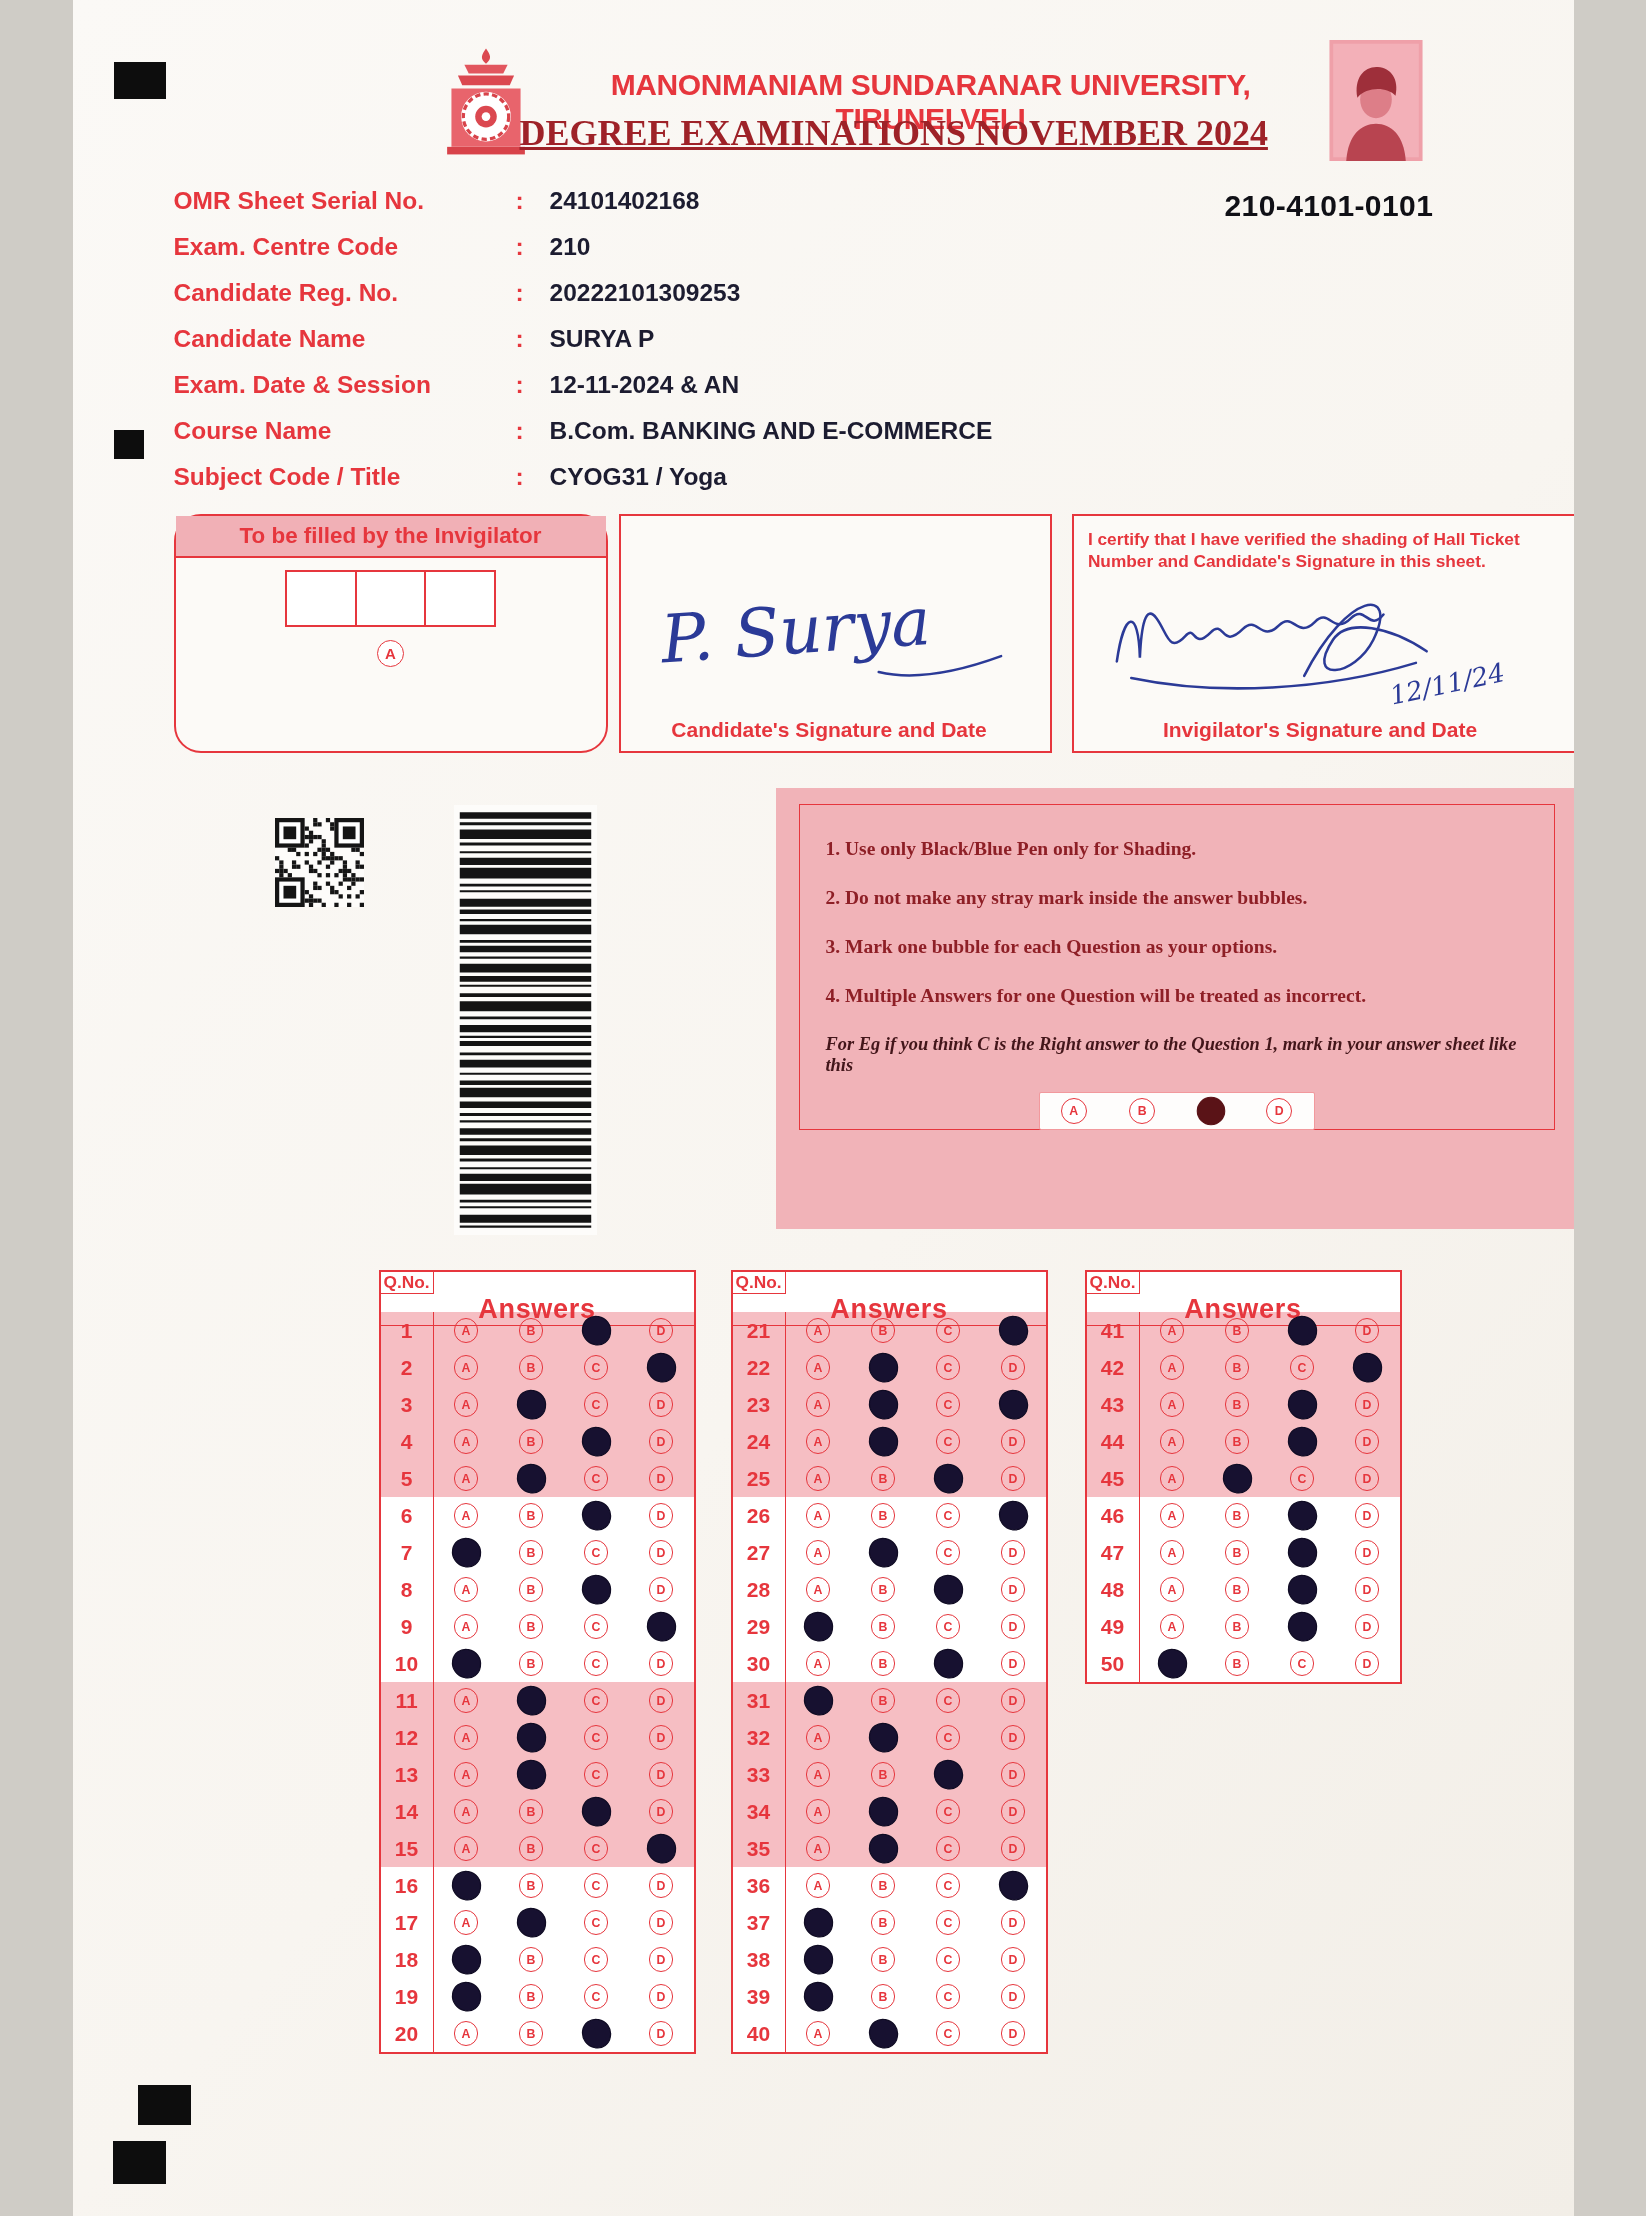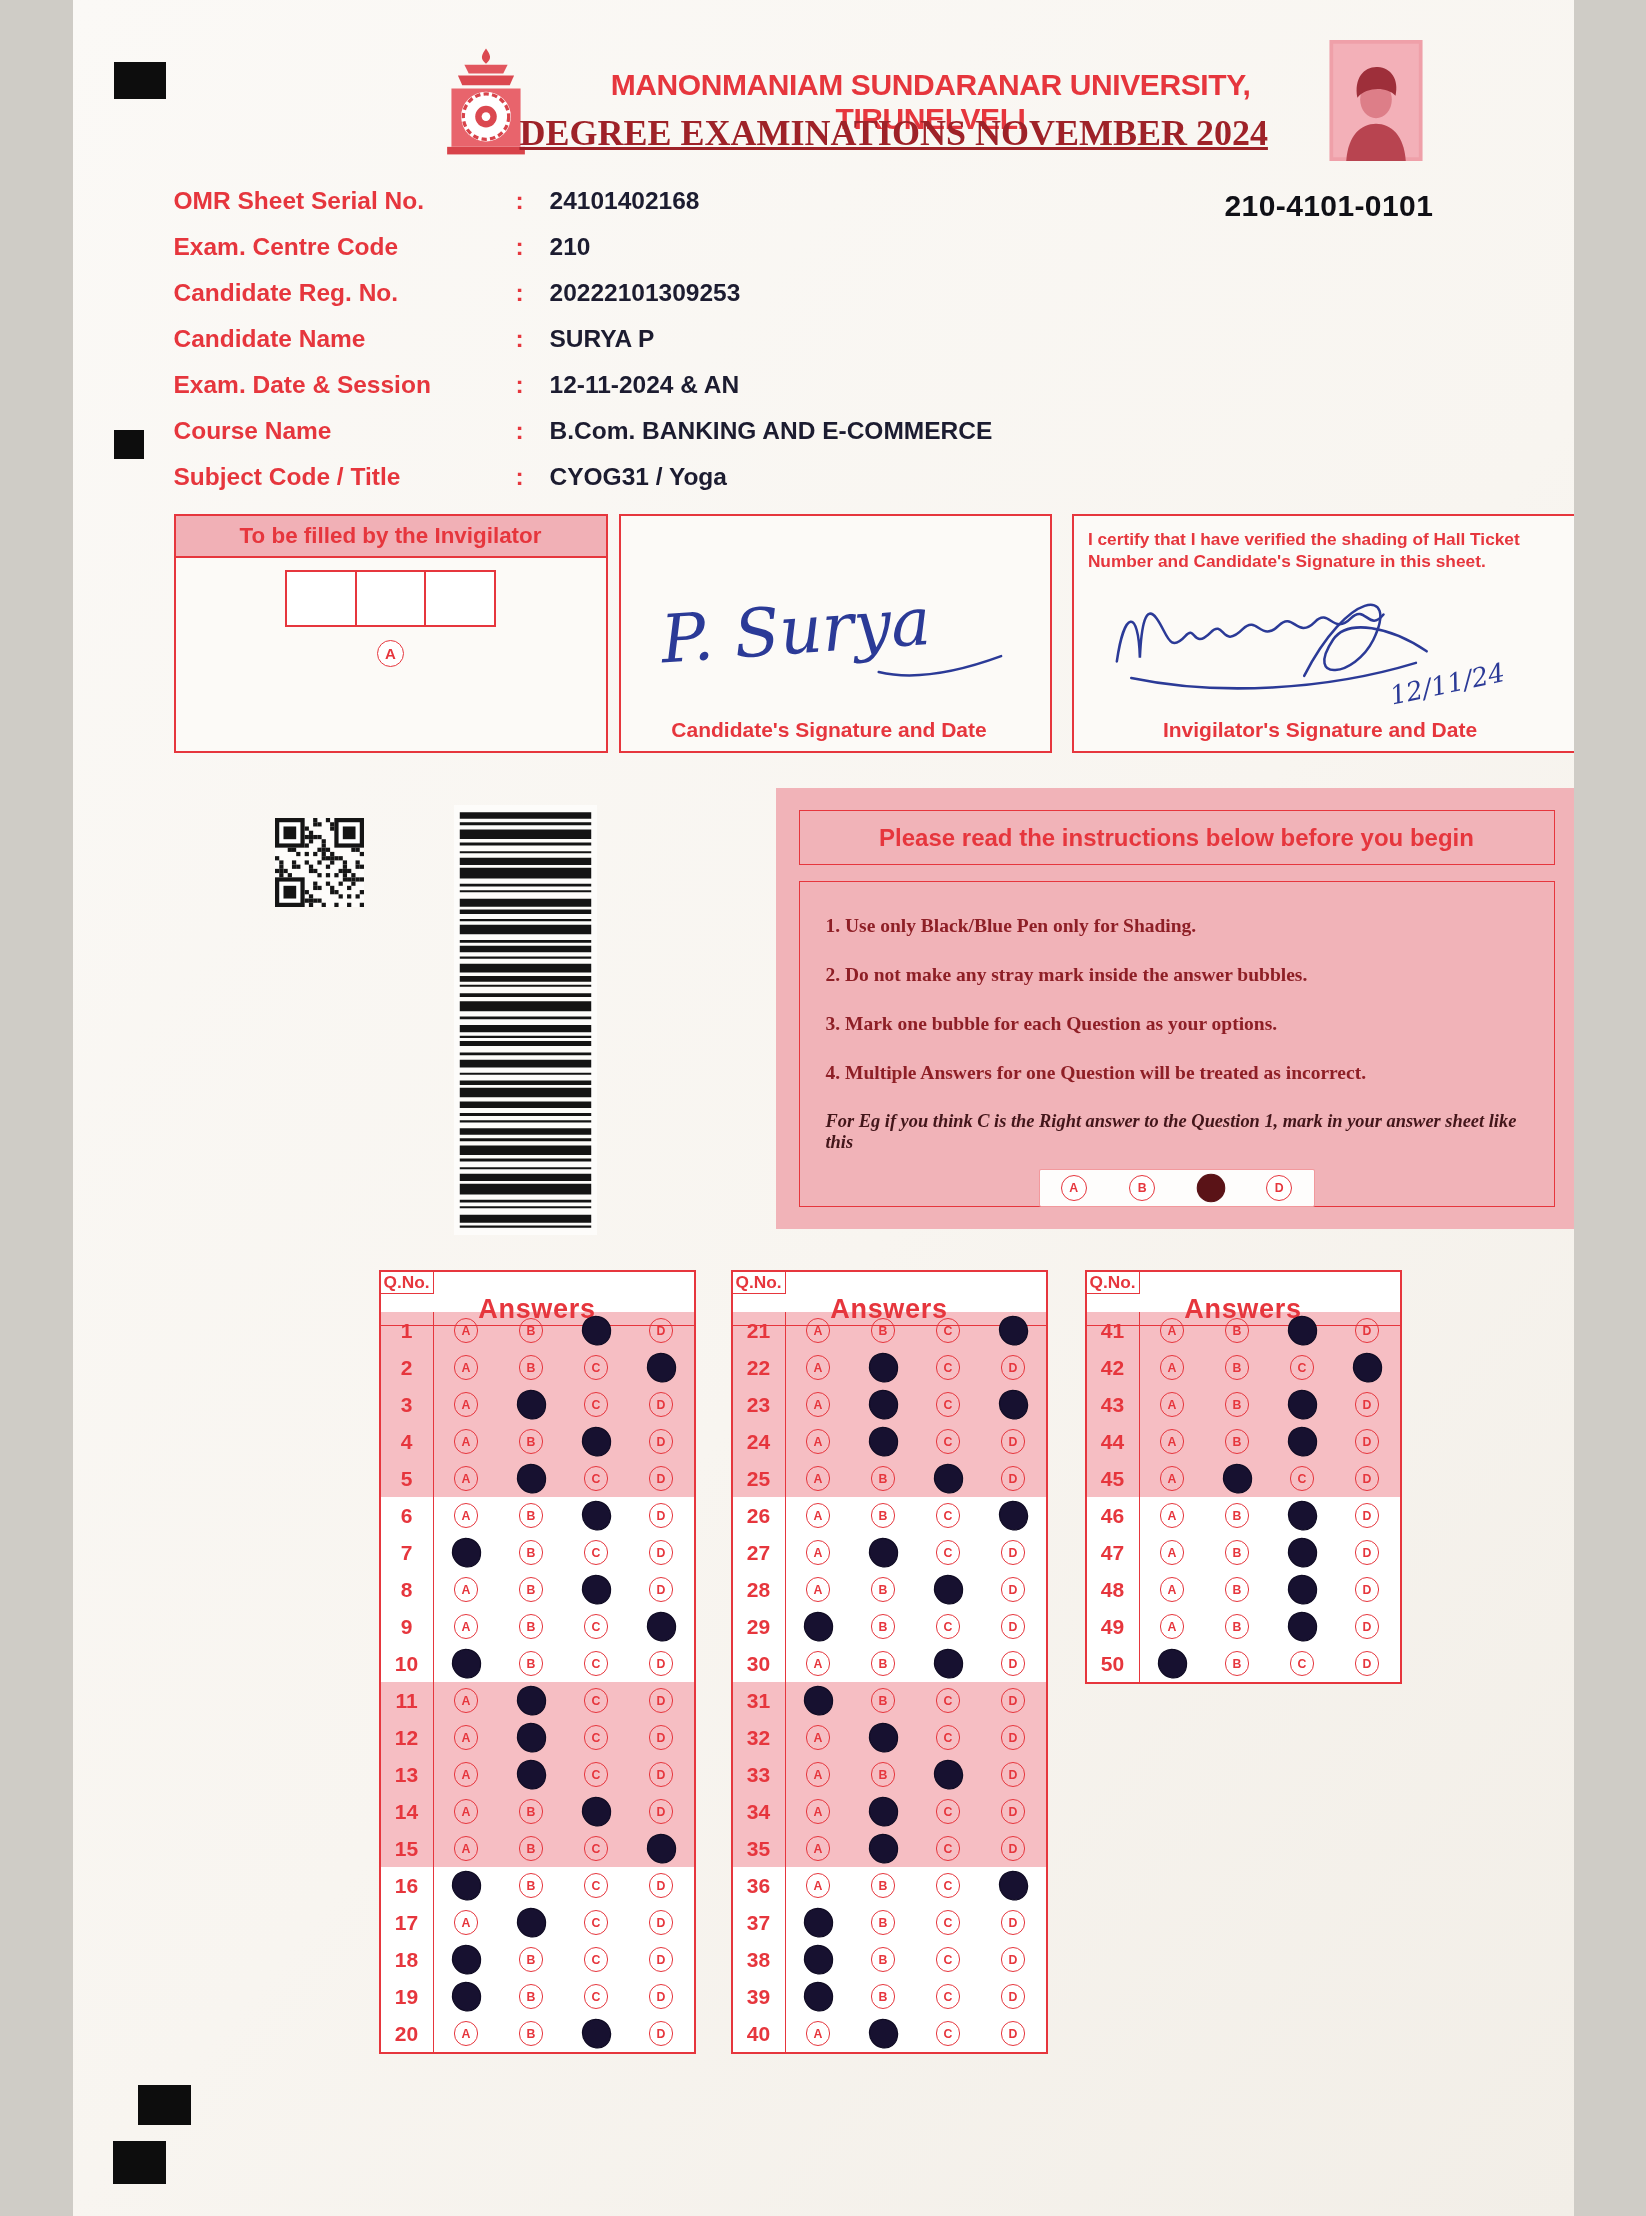--- a/index.html
+++ b/index.html
@@ -28,21 +28,21 @@
     font-size:36px;font-weight:bold;color:var(--deepred);font-family:"Liberation Serif",serif;text-decoration:underline;}
   .sheet-code{position:absolute;left:1152px;top:189px;font-size:30px;font-weight:800;color:#101016;letter-spacing:0.4px;}
   
   .form-area{position:absolute;left:101px;top:187px;width:1024px;}
   .frow{position:relative;height:46px;}
   .flabel{position:absolute;left:0;font-size:24.5px;font-weight:800;color:var(--red);}
   .fcolon{position:absolute;left:342px;font-size:24.5px;font-weight:800;color:var(--red);}
   .fvalue{position:absolute;left:376px;font-size:24.5px;font-weight:700;color:#1c1c30;}
   
   .panel{position:absolute;top:514px;height:239px;border:2.2px solid var(--red);background:#fcfaf7;box-sizing:border-box;}
-  #box1{left:101px;width:434px;}
+  #box1{left:101px;width:434px;border-radius:27px;}
   #box2{left:546px;width:433px;}
   #box3{left:999px;width:509px;}
   .panel-band{height:40px;background:#f1b0b6;border-bottom:2.2px solid var(--red);
     display:flex;align-items:center;justify-content:center;font-size:22.4px;font-weight:800;color:var(--red);}
   .absent-note{margin:11.5px 14.4px 0;font-size:17px;font-weight:800;color:var(--red);line-height:1.28;}
   .aaa-boxes{display:flex;justify-content:center;margin-top:11.5px;}
   .aaa-cell{width:68px;height:53px;border:2.2px solid var(--red);background:#fff;}
   .aaa-cell + .aaa-cell{margin-left:-2.2px;}
   .bigbub{width:27px;height:27px;border:1.8px solid var(--red);border-radius:50%;
     color:var(--red);font-weight:bold;font-size:15px;display:flex;align-items:center;justify-content:center;
@@ -301,21 +301,20 @@
         <rect x="120" y="120" width="6" height="6"></rect>
       </g>
   </svg>
 
   <svg class="barcode" viewBox="0 0 198 596" preserveAspectRatio="none">
     <rect width="198" height="596" fill="#fdfcfa"></rect>
     <line x1="99" y1="10" x2="99" y2="586" stroke="#141414" stroke-width="182" stroke-dasharray="9 5 4 6 13 5 4 8 3 6 10 4 15 7 4 5 3 9 11 4 6 7 3 5 13 8 4 4 9 6 3 7 12 5 8 4 3 9 5 6 14 7 4 8 10 5 3 4 7 9 4 6 11 7 3 8 6 4 13 6 9 7 4 6 3 8"></line>
   </svg>
 
   <div id="instructions">
-    <div class="ins-title">Please read the instructions below before you begin</div>
     <div class="ins-body">
       <div class="ins-item">1. Use only Black/Blue Pen only for Shading.</div>
       <div class="ins-item">2. Do not make any stray mark inside the answer bubbles.</div>
       <div class="ins-item">3. Mark one bubble for each Question as your options.</div>
       <div class="ins-item">4. Multiple Answers for one Question will be treated as incorrect.</div>
       <div class="ins-eg">For Eg if you think C is the Right answer to the Question 1, mark in your answer sheet like this</div>
       <div class="ins-strip">
           <div class="bub ex">A</div>
           <div class="bub ex">B</div>
           <div class="bub ex exfill">C</div>

